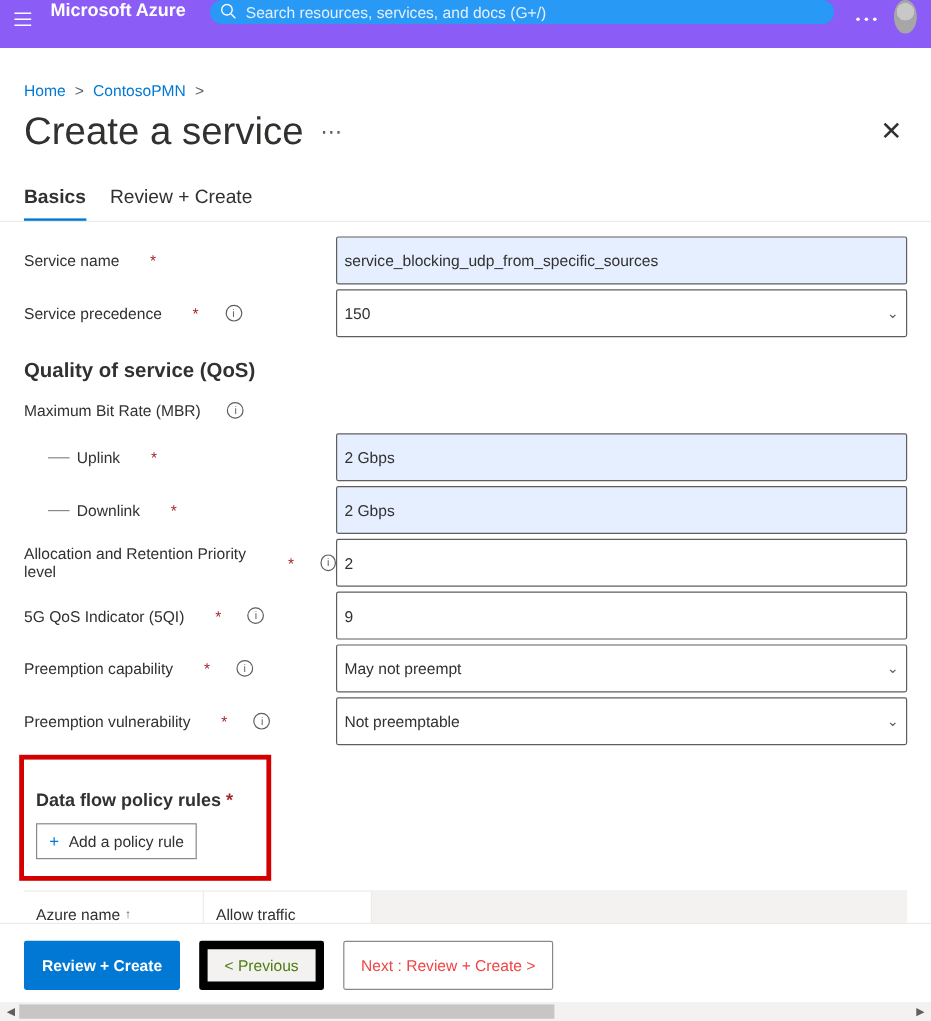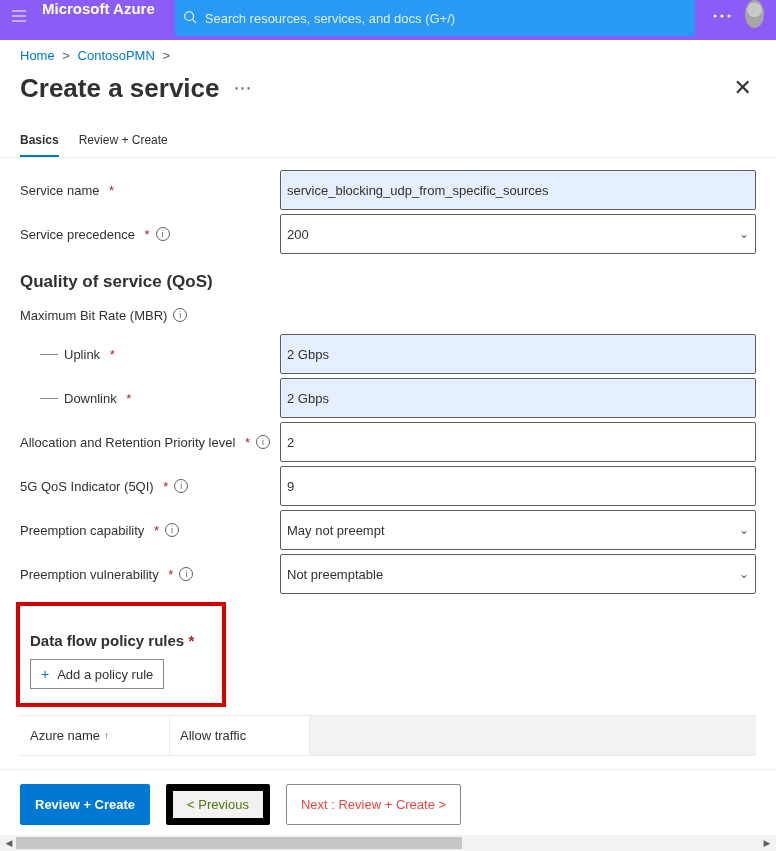--- a/index.html
+++ b/index.html
@@ -2,48 +2,48 @@
 <html><head>
 <meta charset="utf-8">
 <style>
   * { box-sizing: border-box; margin: 0; padding: 0; }
   html, body { width: 776px; height: 851px; font-family: "Segoe UI", Arial, sans-serif; font-size: 13px; color: #323130; background: #fff; overflow: hidden; }
 
   
   .topbar { height: 40px; background: #8b5cf6; color: #fff; display: flex; align-items: flex-start; padding: 0 8px; gap: 8px; }
   .hamburger { width: 32px; height: 32px; display:flex; align-items:center; justify-content:center; cursor:pointer; }
   .brand { font-weight:600; font-size:15px; margin-left:4px; margin-right:12px; white-space:nowrap; }
-  .searchwrap { flex: 0 0 auto; width: 520px; background: #2899f5; border-radius: 0; height: 36px; display:flex; align-items:center; padding: 0 8px; gap: 8px; color:#fff; }
+  .searchwrap { flex: 0 0 auto; width: 520px; background: #2899f5; border-radius: 12px; height: 20px; display:flex; align-items:center; padding: 0 8px; gap: 8px; color:#fff; }
   .searchwrap input { flex:1; background:transparent; border:none; outline:none; color:#fff; font-size:13px; }
   .searchwrap input::placeholder { color:#e1f0fb; }
   .topbar-spacer { flex:1; }
   .top-ellipsis { width:32px; height:32px; display:flex; align-items:center; justify-content:center; cursor:pointer; }
   .avatar { width:28px; height:28px; border-radius:50%; background: radial-gradient(circle at 50% 35%, #c8c8c8 0 35%, #a6a6a6 36% 100%); margin-left:4px; margin-right:4px; cursor:pointer; }
 
   
-  .crumbs { padding: 8px 20px 4px 20px; font-size: 13px; color:#605e5c; }
+  .crumbs { padding: 28px 20px 4px 20px; font-size: 13px; color:#605e5c; }
   .crumbs a { color:#0078d4; text-decoration:none; }
   .crumbs .sep { color:#605e5c; padding: 0 4px; }
 
   
   .titlebar { display:flex; align-items:center; padding: 4px 20px 10px 20px; }
-  .titlebar h1 { font-size: 26px; font-weight:700; }
+  .titlebar h1 { font-size: 32px; font-weight:400; }
   .title-ellipsis { margin-left:14px; color:#605e5c; cursor:pointer; font-size:18px; letter-spacing:2px; }
   .title-spacer { flex:1; }
   .close-x { font-size:22px; color:#323130; cursor:pointer; padding:4px; }
 
   
   .tabs { display:flex; gap: 20px; padding: 18px 20px 0 20px; border-bottom: 1px solid #edebe9; }
-  .tab { padding-bottom: 8px; cursor:pointer; font-size:12px; color:#323130; }
+  .tab { padding-bottom: 8px; cursor:pointer; font-size:16px; color:#323130; }
   .tab.active { font-weight:600; border-bottom: 2px solid #0078d4; }
 
   
   .form { padding: 12px 20px 8px 20px; }
   .row { display:flex; align-items:center; min-height:30px; margin-bottom:4px; }
-  .lbl { width: 260px; display:flex; align-items:center; gap:6px; font-size:13px; color:#323130; }
+  .lbl { width: 260px; display:flex; align-items:center; gap:22px; font-size:13px; color:#323130; }
   .lbl.indent { padding-left: 44px; position:relative; }
   .lbl.indent::before { content:""; position:absolute; left: 20px; top:50%; width: 18px; border-top:1px solid #8a8886; }
   .lbl .req { color:#a4262c; }
   .info-icon { width:14px; height:14px; border:1px solid #605e5c; border-radius:50%; display:inline-flex; align-items:center; justify-content:center; font-size:9px; color:#605e5c; cursor:default; }
   .ctrl { flex:1; }
   .ctrl input[type=text], .ctrl .fakeinput, .ctrl .dropdown {
     width:100%; height:40px; border:1px solid #605e5c; border-radius:2px; padding: 0 6px; font-size:13px; background:#fff; display:flex; align-items:center;
   }
   .ctrl .highlight { background:#e5efff; }
   .ctrl .dropdown { justify-content:space-between; cursor:pointer; }
@@ -144,21 +144,21 @@
   </div>
 
   <div class="row">
     <div class="lbl">
       <span>Service precedence</span>
         <span class="req">&nbsp;*</span>
       <span class="info-icon">i</span>
     </div>
     <div class="ctrl">
       <div class="dropdown">
-        <span>200</span>
+        <span>150</span>
           <span class="chev">⌄</span>
       </div>
     </div>
   </div>
 
   <div class="section-h">Quality of service (QoS)</div>
 
   <div class="row">
     <div class="lbl">
       <span>Maximum Bit Rate (MBR)</span>

